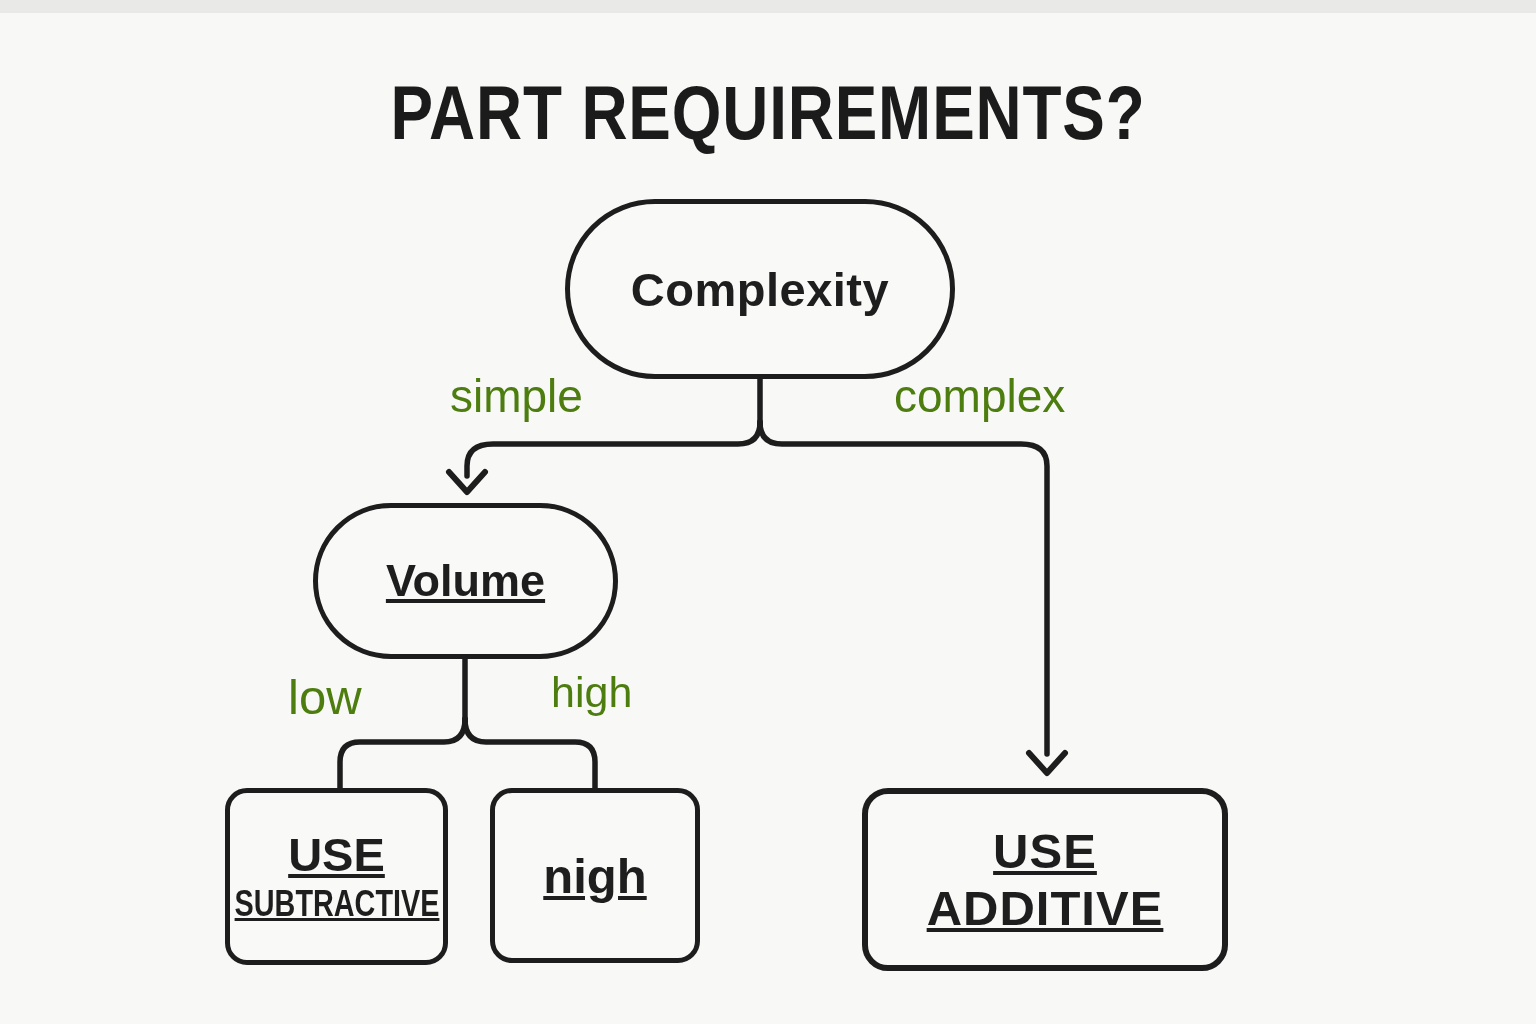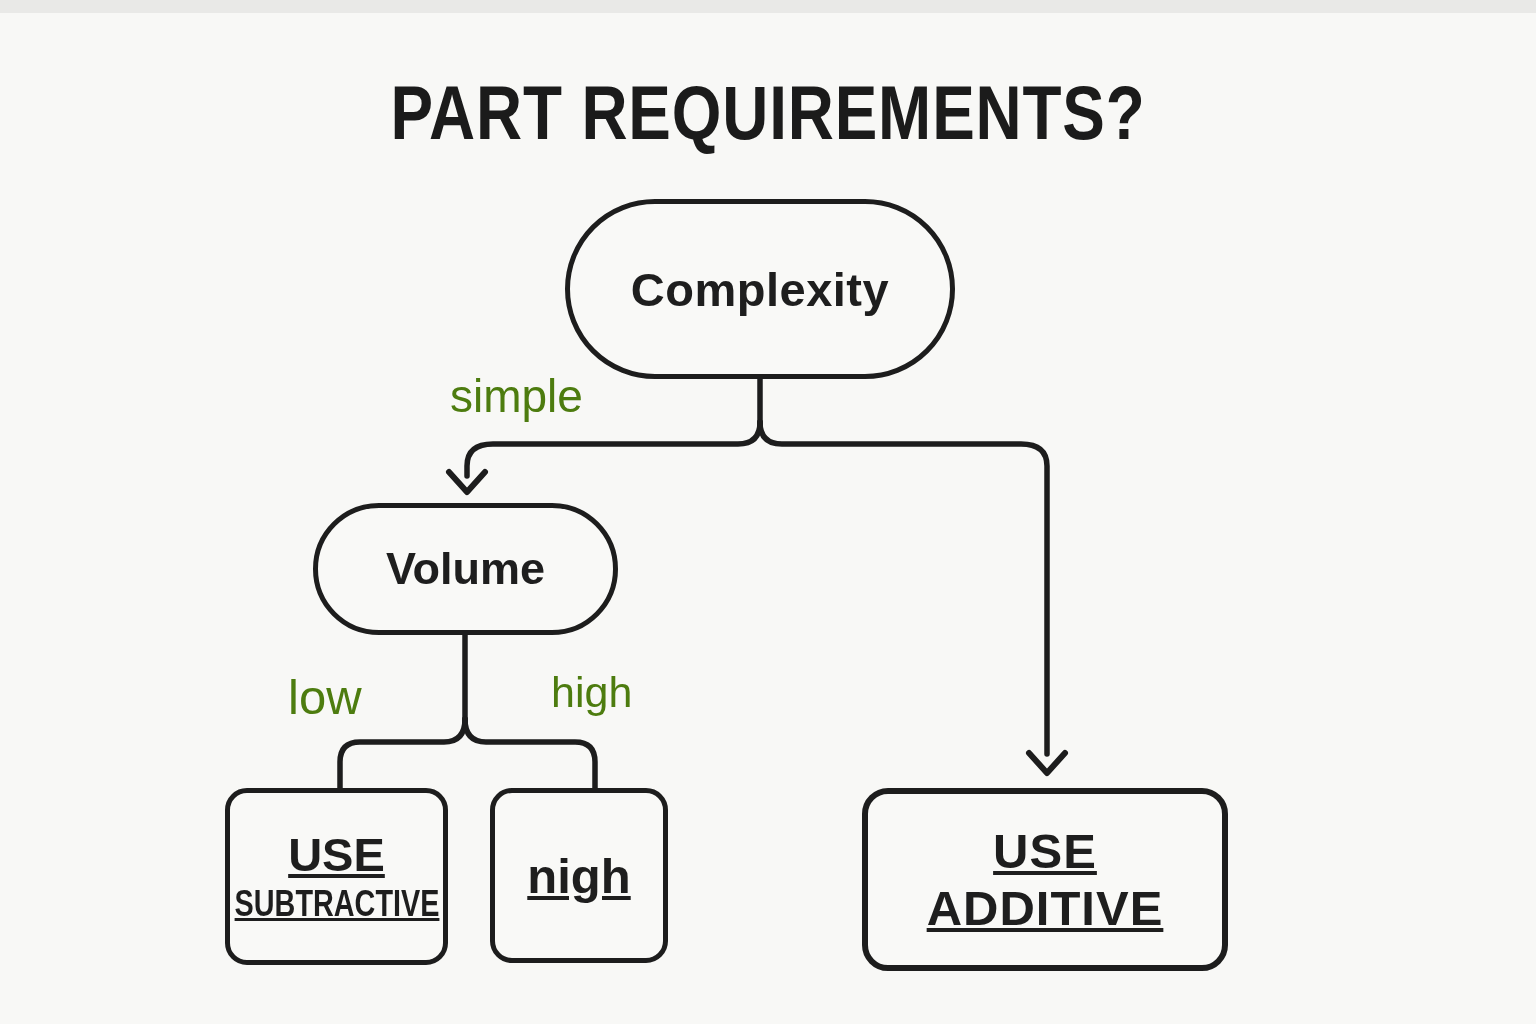--- a/index.html
+++ b/index.html
@@ -37,29 +37,29 @@
     display:flex;
     flex-direction:column;
     align-items:center;
     justify-content:center;
     text-align:center;
   }
   .pill{ border-radius:999px; }
   .box{ border-radius:22px;text-decoration:underline; }
   .node-complexity{ left:565px; top:186px; width:390px; height:180px; }
   .node-complexity .lbl{ font-size:47px; font-weight:700; letter-spacing:0.5px; }
-  .node-volume{ left:313px; top:490px; width:305px; height:132px; }
+  .node-volume{ left:313px; top:490px; width:305px; height:156px;text-decoration:underline; }
   .node-volume .lbl{ font-size:45px; font-weight:700; }
   .node-subtractive{ left:225px; top:775px; width:223px; height:177px; border-width:5px; }
   .node-subtractive .line1{ font-size:47px; font-weight:700; line-height:1.15; }
   .node-subtractive .line2{
     font-size:36px; font-weight:700; line-height:1.2;
     transform:scaleX(0.8); transform-origin:50% 50%; white-space:nowrap;
   }
-  .node-nigh{ left:490px; top:775px; width:178px; height:175px; }
+  .node-nigh{ left:490px; top:775px; width:210px; height:175px; }
   .node-nigh .lbl{ font-size:49px; font-weight:700; }
   .node-additive{ left:862px; top:775px; width:366px; height:183px; border-width:6px; border-radius:26px; }
   .node-additive .line1{ font-size:49px; font-weight:700; line-height:1.15; letter-spacing:1px; }
   .node-additive .line2{ font-size:49px; font-weight:700; line-height:1.15; letter-spacing:1px; }
   .edge-label{
     position:absolute;
     font-weight:400;
     color:#4d7c0f;
     line-height:1;
     white-space:nowrap;
@@ -104,20 +104,21 @@
     <path d="M465 706 Q465 729 444 729 H360 Q340 729 340 749 V777"></path>
 
     <path d="M465 706 Q465 729 486 729 H575 Q595 729 595 749 V777"></path>
   </svg>
 
   <div class="node pill node-complexity">
     <span class="lbl">Complexity</span>
   </div>
 
   <div class="edge-label lab-simple">simple</div>
+  <div class="edge-label lab-complex">complex</div>
 
   <div class="node pill node-volume">
     <span class="lbl">Volume</span>
   </div>
 
   <div class="edge-label lab-low">low</div>
   <div class="edge-label lab-high">high</div>
 
   <div class="node box node-subtractive">
     <span class="line1">USE</span>

